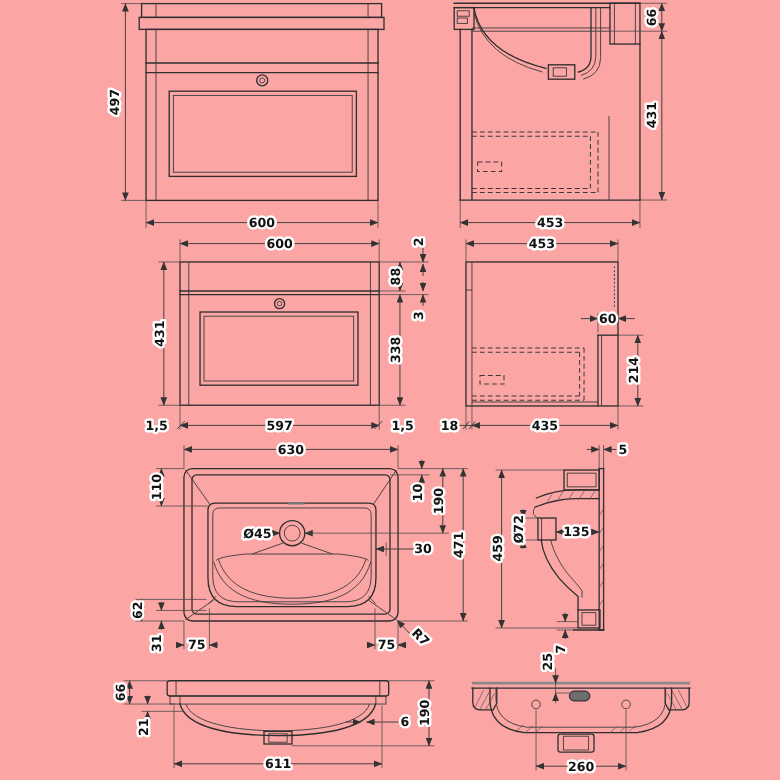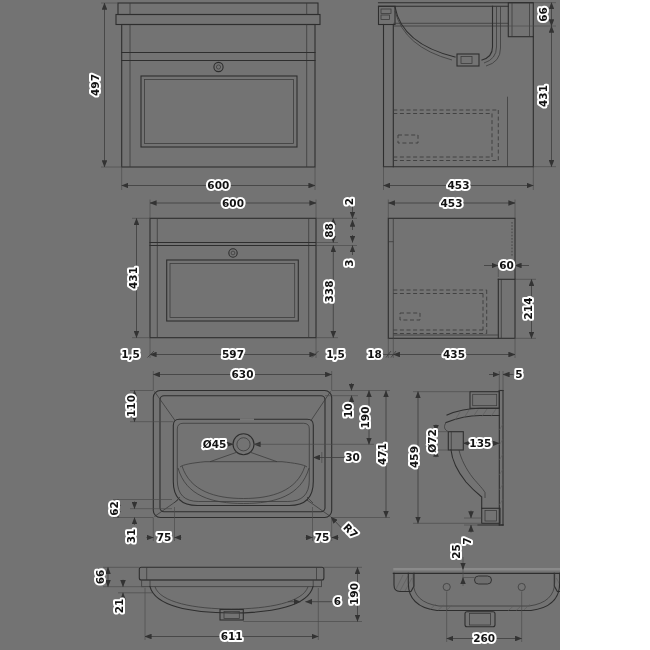--- a/index.html
+++ b/index.html
@@ -1,16 +1,16 @@
 <!DOCTYPE html>
 <html><head>
 <meta charset="utf-8">
 <style>
   html,body{margin:0;padding:0;background:#fff}
-  .page{width:560px;height:650px;background:#737373;position:relative;overflow:hidden}
+  .page{width:650px;height:650px;background:#fca5a5;position:relative;overflow:hidden}
   svg{display:block}
   .d  {stroke:#2e2e2e;stroke-width:1.1;fill:none;stroke-linecap:square}
   .d2 {stroke:#3a3a3a;stroke-width:.75;fill:none}
   .gy {stroke:#8a8a8a;stroke-width:2.4;fill:none}
   .hid{stroke:#3a3a3a;stroke-width:.85;fill:none;stroke-dasharray:4 2.6}
   .mhd{stroke:#3a3a3a;stroke-width:.8;fill:none;stroke-dasharray:1.6 1.6}
   .xt {stroke:#4a4a4a;stroke-width:.65;fill:none}
   .dm {stroke:#3d3d3d;stroke-width:.8;fill:none}
   .ht {stroke:#5a5a5a;stroke-width:.6;fill:none}
   .lbl{font:bold 10.5px "DejaVu Sans",sans-serif;fill:#121212;text-anchor:middle;

